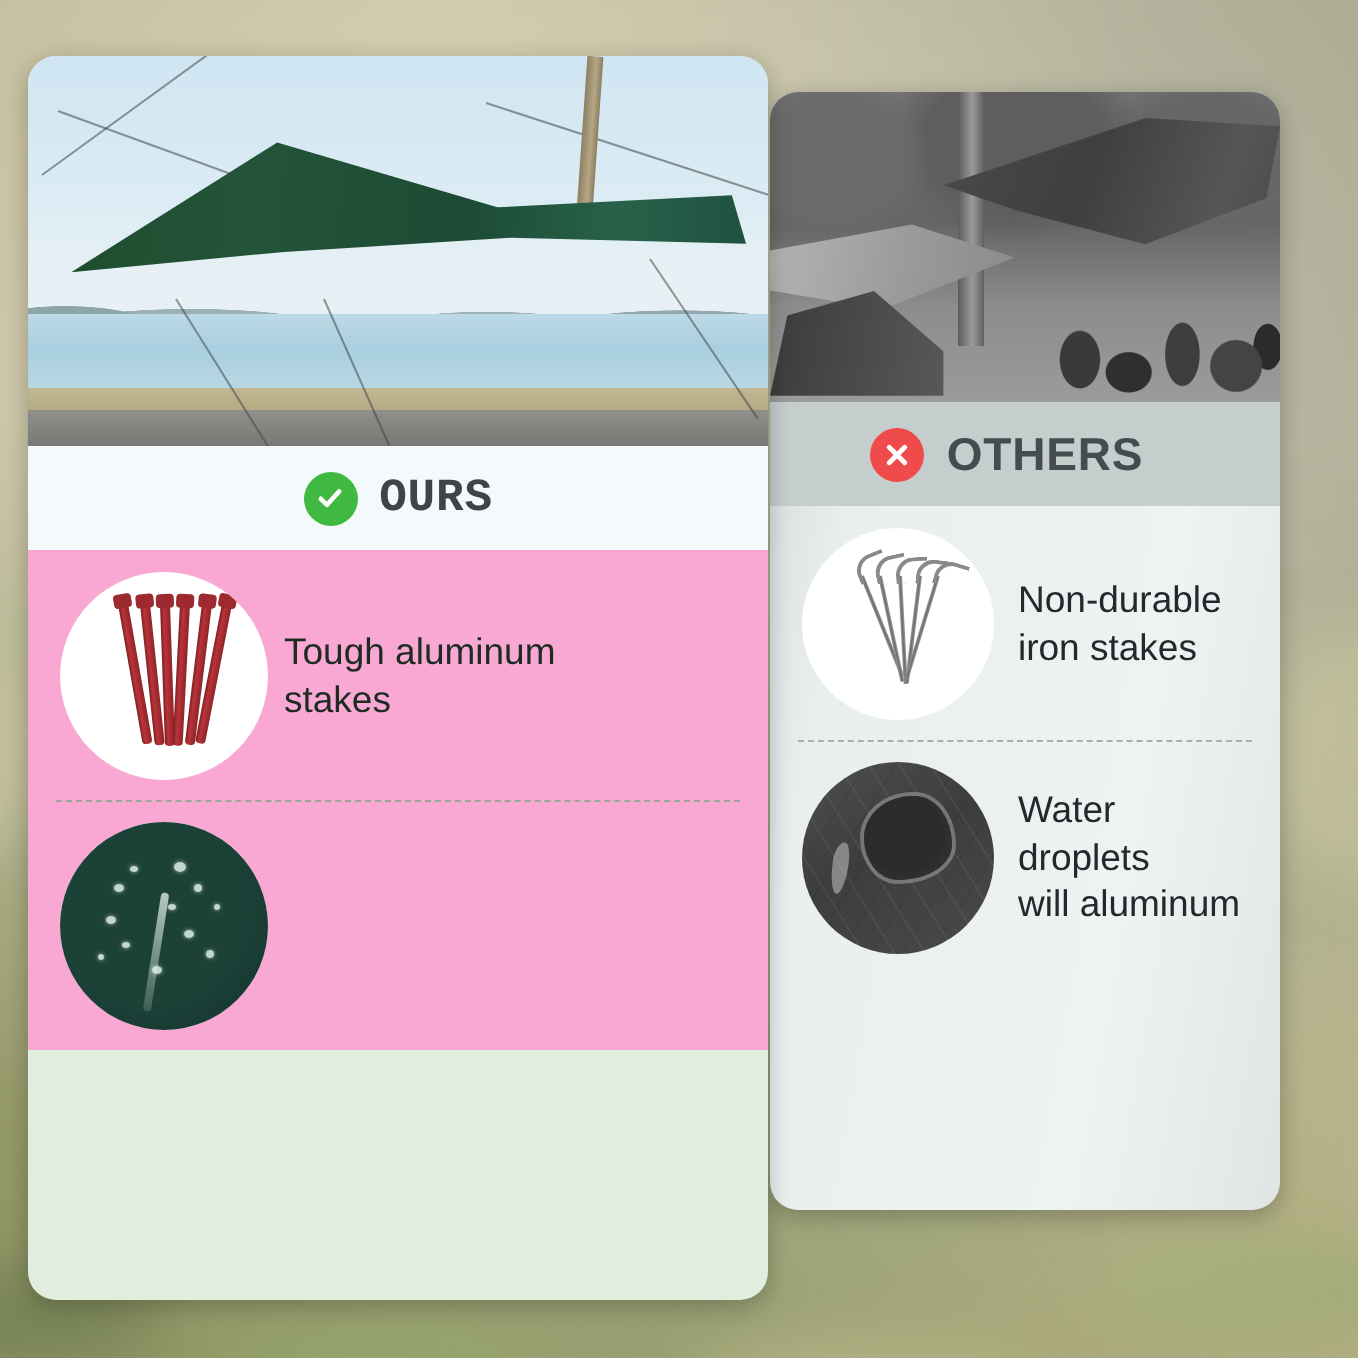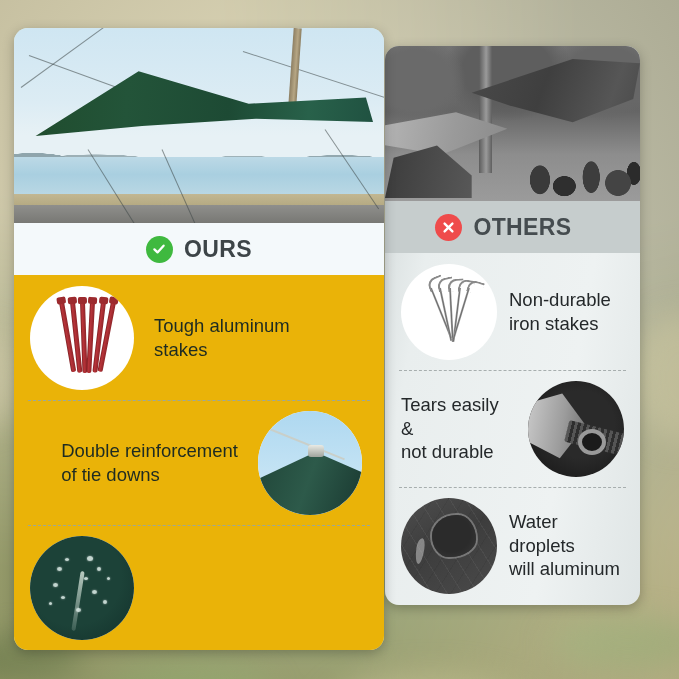--- a/index.html
+++ b/index.html
@@ -176,20 +176,21 @@
   .label-bar {
     display: flex;
     align-items: center;
     box-sizing: border-box;
   }
   #label-ours {
     height: 52px;
     background: #f4f9fb;
     justify-content: center;
     gap: 11px;
+    font-family: Liberation Mono, monospace;
   }
   #label-others {
     height: 52px;
     background: #c6cdcd;
     justify-content: center;
     gap: 11px;
     padding-right: 18px;
   }
   .badge {
     width: 27px; height: 27px;
@@ -236,21 +237,21 @@
   }
   .ftext {
     font-size: 18.5px;
     line-height: 1.28;
     color: #1e2b22;
     white-space: pre-line;
   }
   #rows-others .ftext { color: #24282a; }
 
   
-  #rows-ours .row { height: 125px; padding: 0 16px; gap: 20px; background: #eab308; }
+  #rows-ours .row { height: 125px; padding: 0 16px; gap: 8px; background: #f9a8d4; }
   #rows-ours .thumb { width: 104px; height: 104px; }
   #rows-ours .row:nth-child(2) { padding-right: 22px; }
 
   
   #rows-others .row { height: 117px; padding: 0 16px; gap: 12px; }
   #rows-others .thumb { width: 96px; height: 96px; }
 
   
   .thumb-white { background: #ffffff; }
 
@@ -402,31 +403,20 @@
             <i style="left:40%; transform:rotate(-12deg);"></i>
             <i style="left:50%; transform:rotate(-3deg);"></i>
             <i style="left:60%; transform:rotate(7deg);"></i>
             <i style="left:70%; transform:rotate(17deg);"></i>
           </div>
         </div>
         <div class="ftext">Non-durable
 iron stakes</div>
       </div>
 
-      <div class="row icon-right">
-        <div class="thumb">
-          <div class="torn">
-            <div class="rip"></div>
-            <div class="webbing"></div>
-            <div class="grommet"></div>
-          </div>
-        </div>
-        <div class="ftext">Tears easily &amp;
-not durable</div>
-      </div>
 
       <div class="row icon-left">
         <div class="thumb">
           <div class="wet">
             <div class="tex"></div>
             <div class="patch"></div>
             <div class="drip"></div>
           </div>
         </div>
         <div class="ftext">Water droplets
@@ -476,31 +466,20 @@
             <i style="left:48%; transform:rotate(-2deg);"></i>
             <i style="left:58%; transform:rotate(3deg);"></i>
             <i style="left:68%; transform:rotate(7deg);"></i>
             <i style="left:78%; transform:rotate(11deg);"></i>
           </div>
         </div>
         <div class="ftext">Tough aluminum
 stakes</div>
       </div>
 
-      <div class="row icon-right">
-        <div class="thumb">
-          <div class="tie-down">
-            <div class="cord"></div>
-            <div class="tarp"></div>
-            <div class="clip"></div>
-          </div>
-        </div>
-        <div class="ftext">Double reinforcement
-of tie downs</div>
-      </div>
 
       <div class="row icon-left">
         <div class="thumb">
           <div class="seam">
             <div class="seamline"></div>
             <b style="left:26%; top:30%; width:5px; height:4px;"></b>
             <b style="left:34%; top:22%; width:4px; height:3px;"></b>
             <b style="left:55%; top:20%; width:6px; height:5px;"></b>
             <b style="left:64%; top:30%; width:4px; height:4px;"></b>
             <b style="left:22%; top:46%; width:5px; height:4px;"></b>

